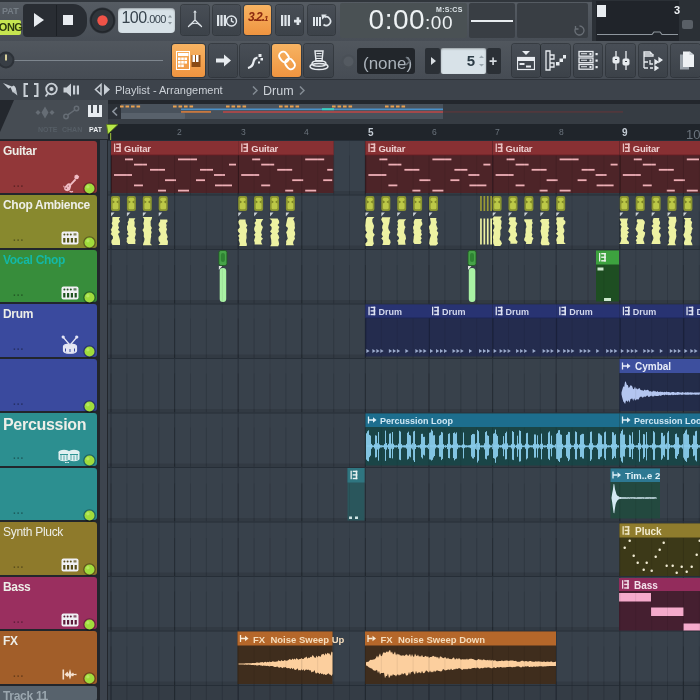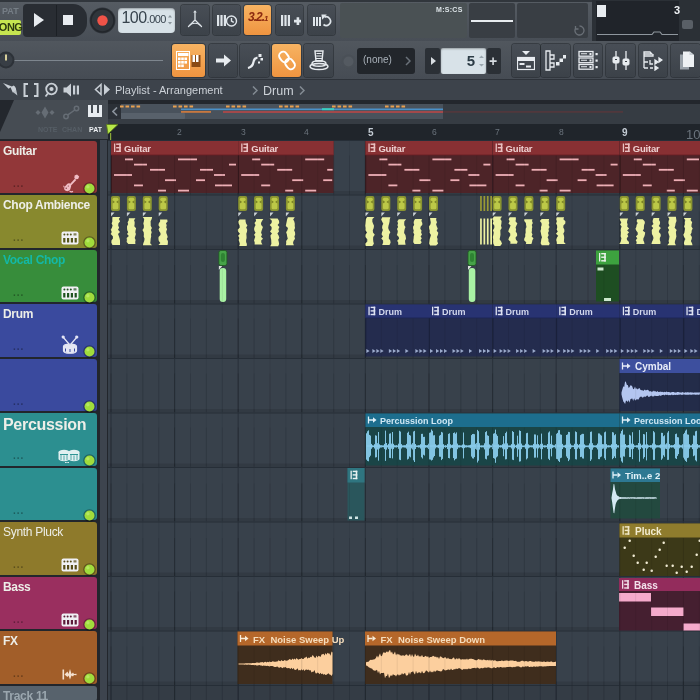--- a/index.html
+++ b/index.html
@@ -982,20 +982,21 @@
         <rect x="1" y="6" width="2" height="9"></rect>
         <rect x="4" y="6" width="2" height="9"></rect>
         <rect x="7" y="6" width="2" height="9"></rect>
       </g>
       <g fill="none" stroke="#dfe5ea" stroke-width="1.7">
         <path d="M11.5 13.5a4.3 4.3 0 1 0 1-7.3"></path>
       </g>
       <path d="M12.8 2.2v7l-4-3.5Z" fill="#dfe5ea" transform="rotate(40 12 5.5)"></path>
     </svg>
     <div style="position:absolute;left:340px;top:3px;width:127px;height:35px;background:#4a5154;border-radius:2px"></div>
+    <div style="position:absolute;left:340px;top:4px;width:113px;text-align:right;color:#eef2f4;font-size:28px;font-weight:300;letter-spacing:0.5px">0:00<span style="font-size:19px">:00</span></div>
     <div style="position:absolute;left:436px;top:5.5px;color:#dde4e8;font-size:7px;font-weight:bold;letter-spacing:0.3px">M:S:CS</div>
     <div style="position:absolute;left:469px;top:3px;width:46px;height:35px;background:#393e44;border-radius:2px"></div>
     <div style="position:absolute;left:471px;top:20px;width:42px;height:1.5px;background:#e8ecf0"></div>
     <div style="position:absolute;left:517px;top:3px;width:71px;height:35px;background:#393e44;border-radius:2px"></div>
     <svg style="position:absolute;left:574px;top:25px" width="11" height="11">
       <path d="M5.5 1a4.5 4.5 0 1 1-4 2.4M1.5 1v3h3" stroke="#6a7077" stroke-width="1.3" fill="none"></path>
     </svg>
     <div style="position:absolute;left:592px;top:0;width:108px;height:41px;background:#2b3036"></div>
     <div style="position:absolute;left:596px;top:1px;width:83px;height:40px;background:#20242a"></div>
     <div style="position:absolute;left:597px;top:5px;width:9px;height:12px;background:#e8ecf0"></div>
@@ -1058,21 +1059,21 @@
         <path d="M7.5 3.5h5M7.2 6h5.6M7 8.5h6" stroke="#e8ecf0" stroke-width="1"></path>
         <ellipse cx="10" cy="13.5" rx="7" ry="2.8" fill="none" stroke="#e8ecf0" stroke-width="1.4"></ellipse>
         <ellipse cx="10" cy="16.5" rx="9" ry="3" fill="none" stroke="#e8ecf0" stroke-width="1.4"></ellipse>
       </g>
     </svg>
     <svg style="position:absolute;left:341px;top:54px" width="15" height="15">
       <circle cx="7.5" cy="7.5" r="7" fill="#4a5057"></circle>
       <circle cx="7.5" cy="7.5" r="5" fill="#545a61"></circle>
     </svg>
     <div style="position:absolute;left:357px;top:48px;width:58px;height:26px;background:#22262b;border-radius:3px"></div>
-    <div style="position:absolute;left:363px;top:54px;color:#aab2ba;font-size:10px">(none)</div>
+    <div style="position:absolute;left:363px;top:54px;color:#aab2ba;font-size:17px">(none)</div>
     <svg style="position:absolute;left:405px;top:56px" width="6" height="10">
       <path d="M1 1l4 4-4 4" fill="none" stroke="#6a727a" stroke-width="1.5"></path>
     </svg>
     <div style="position:absolute;left:425px;top:48px;width:15px;height:26px;background:#2b3036;border-radius:2px"></div>
     <svg style="position:absolute;left:430px;top:56px" width="7" height="10">
       <path d="M1 1l5 4-5 4Z" fill="#d8dde2"></path>
     </svg>
     <div style="position:absolute;left:441px;top:48px;width:45px;height:26px;background:#d8e2e8;border-radius:2px;box-shadow:inset 0 1px 2px rgba(0,0,0,0.3)"></div>
     <div style="position:absolute;left:443px;top:52px;width:32px;color:#2c3c46;font-size:15px;font-weight:bold;text-align:right">5</div>
     <svg style="position:absolute;left:478px;top:53px" width="7" height="16">

